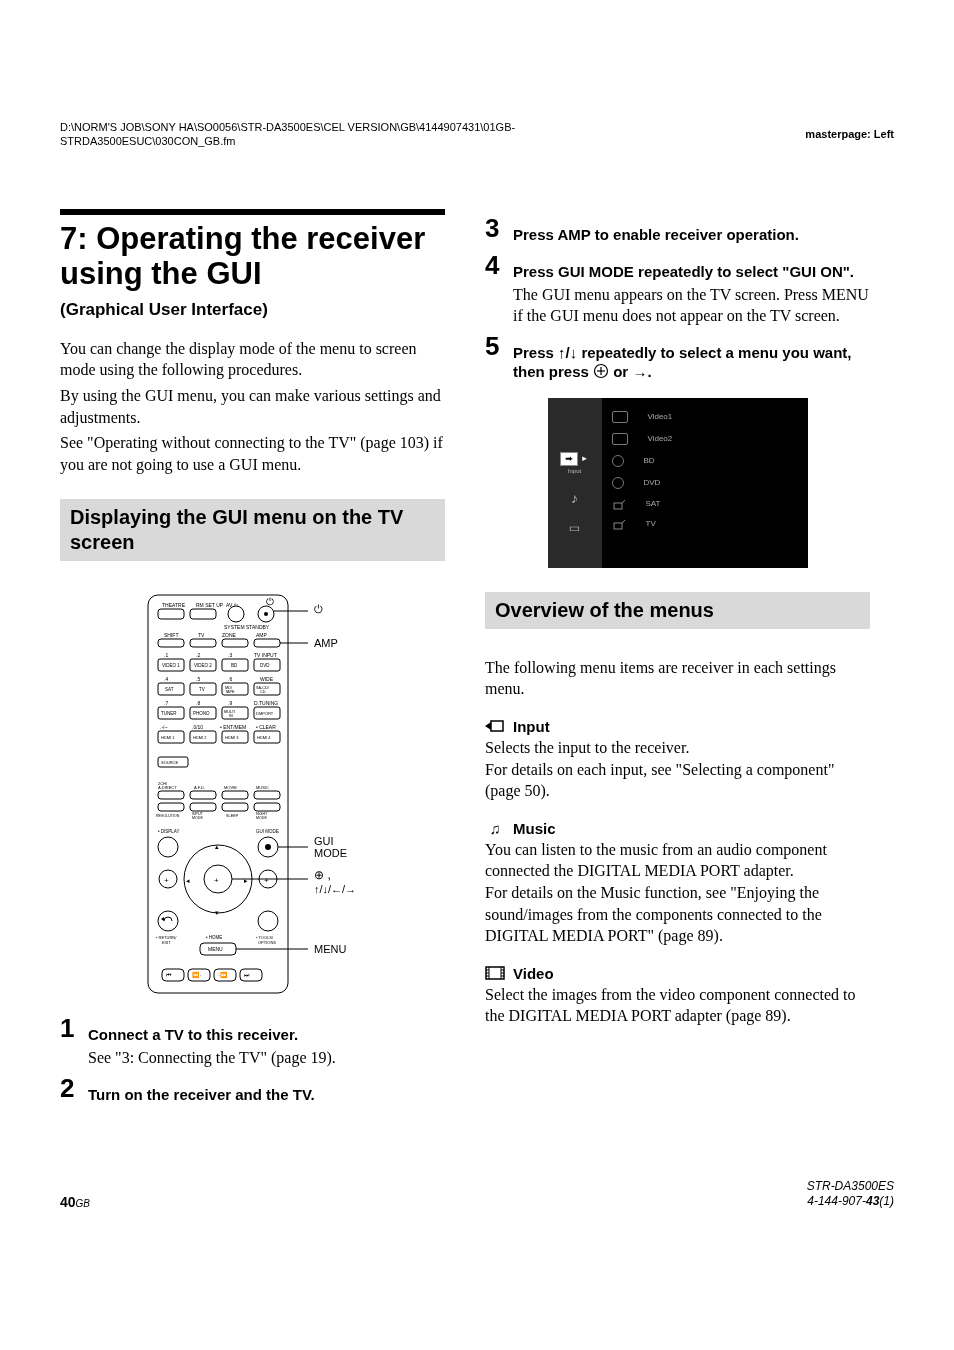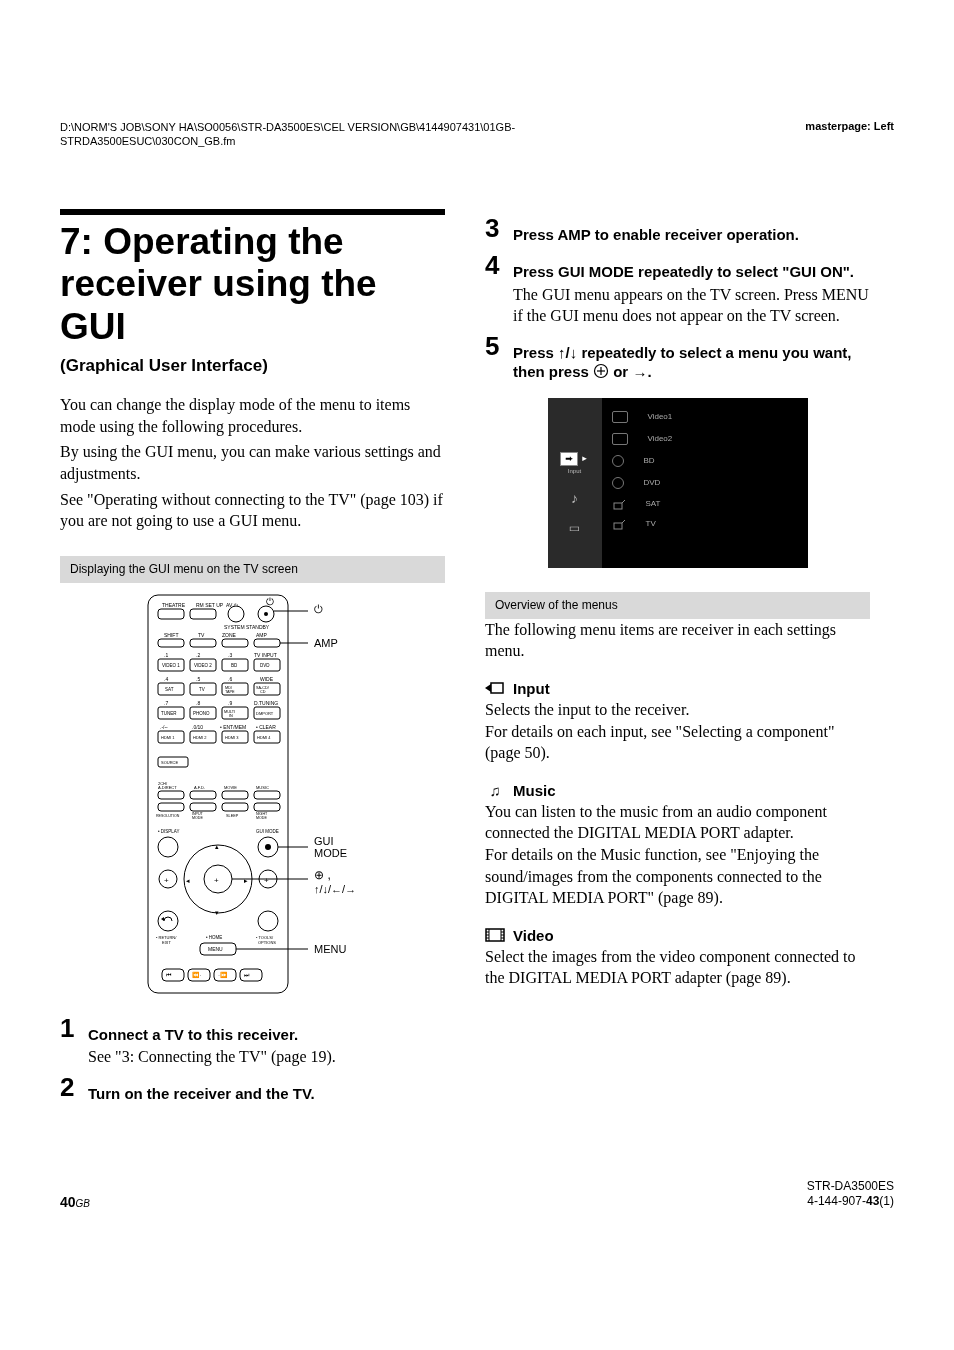--- a/index.html
+++ b/index.html
@@ -16,21 +16,21 @@
     padding: 120px 84px 0 60px;
   }
   .top-path {
     font-family: Arial, Helvetica, sans-serif;
     font-size: 11px;
     line-height: 1.3;
     max-width: 480px;
   }
   .masterpage {
     position: absolute;
-    top: 120px;
+    top: 128px;
     right: 60px;
     font-family: Arial, Helvetica, sans-serif;
     font-size: 11px;
     font-weight: bold;
   }
   .columns {
     display: flex;
     gap: 40px;
     margin-top: 60px;
   }
@@ -39,41 +39,41 @@
     min-width: 0;
   }
   .rule {
     border-top: 6px solid #000;
     height: 0;
     margin-bottom: 6px;
   }
   h1.title {
     font-family: Arial, Helvetica, sans-serif;
     font-weight: bold;
-    font-size: 37px;
+    font-size: 31px;
     line-height: 1.15;
     margin: 0 0 2px 0;
   }
   .subtitle {
     font-family: Arial, Helvetica, sans-serif;
     font-weight: bold;
     font-size: 17px;
     margin: 8px 0 18px 0;
   }
   p.body {
     margin: 0 0 4px 0;
     line-height: 1.35;
   }
   .subhead-box {
     background: #d9d9d9;
     font-family: Arial, Helvetica, sans-serif;
-    font-weight: normal;
-    font-size: 12px;
+    font-weight: bold;
+    font-size: 20px;
     padding: 6px 10px;
-    margin: 24px 0 0 0;
+    margin: 24px 0 28px 0;
     line-height: 1.25;
   }
   .remote-figure {
     margin: 6px 0 18px 0;
     position: relative;
     display: flex;
     justify-content: center;
   }
   .remote-svg {
     display: block;
@@ -199,41 +199,42 @@
     text-align: right;
   }
   .footer-model {
     position: absolute;
     right: 60px;
     bottom: 140px;
     text-align: right;
     font-family: Arial, sans-serif;
     font-size: 12px;
     line-height: 1.3;
+    font-style: italic;
   }
   .inline-icon {
     display: inline-block;
     vertical-align: -2px;
   }
 </style>
 </head>
 <body>
 
 <div class="page">
   <div class="top-path">D:\NORM'S JOB\SONY HA\SO0056\STR-DA3500ES\CEL VERSION\GB\4144907431\01GB-STRDA3500ESUC\030CON_GB.fm</div>
   <div class="masterpage">masterpage: Left</div>
 
   <div class="columns">
 
     <div class="col">
       <div class="rule"></div>
       <h1 class="title">7: Operating the receiver using the GUI</h1>
       <div class="subtitle">(Graphical User Interface)</div>
 
-      <p class="body">You can change the display mode of the menu to items mode using the following procedures.</p>
+      <p class="body">You can change the display mode of the menu to screen mode using the following procedures.</p>
       <p class="body">By using the GUI menu, you can make various settings and adjustments.</p>
       <p class="body">See "Operating without connecting to the TV" (page 103) if you are not going to use a GUI menu.</p>
 
       <div class="subhead-box">Displaying the GUI menu on the TV screen</div>
 
       <div class="remote-figure">
         <svg class="remote-svg" width="290" height="410" viewBox="0 0 290 410" font-family="Arial" font-size="5">
 
           <rect x="40" y="6" width="140" height="398" rx="10" ry="10" fill="#fff" stroke="#000" stroke-width="1"></rect>
 

